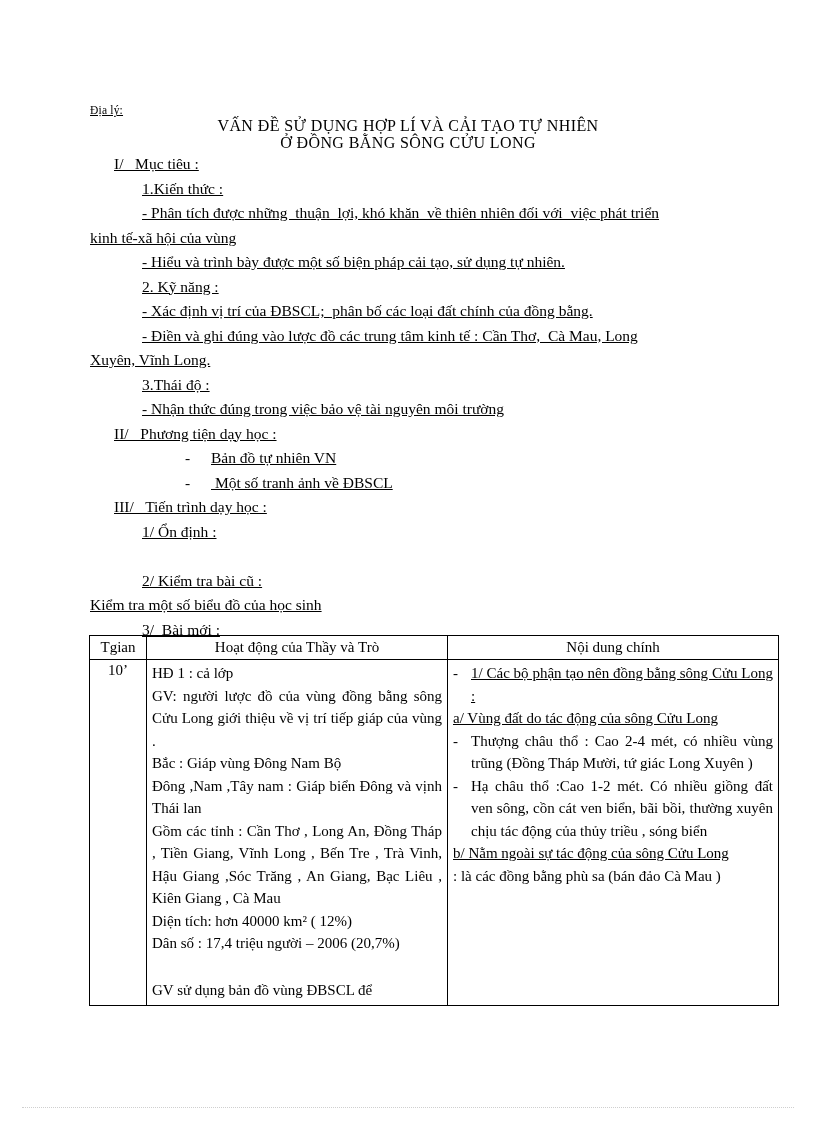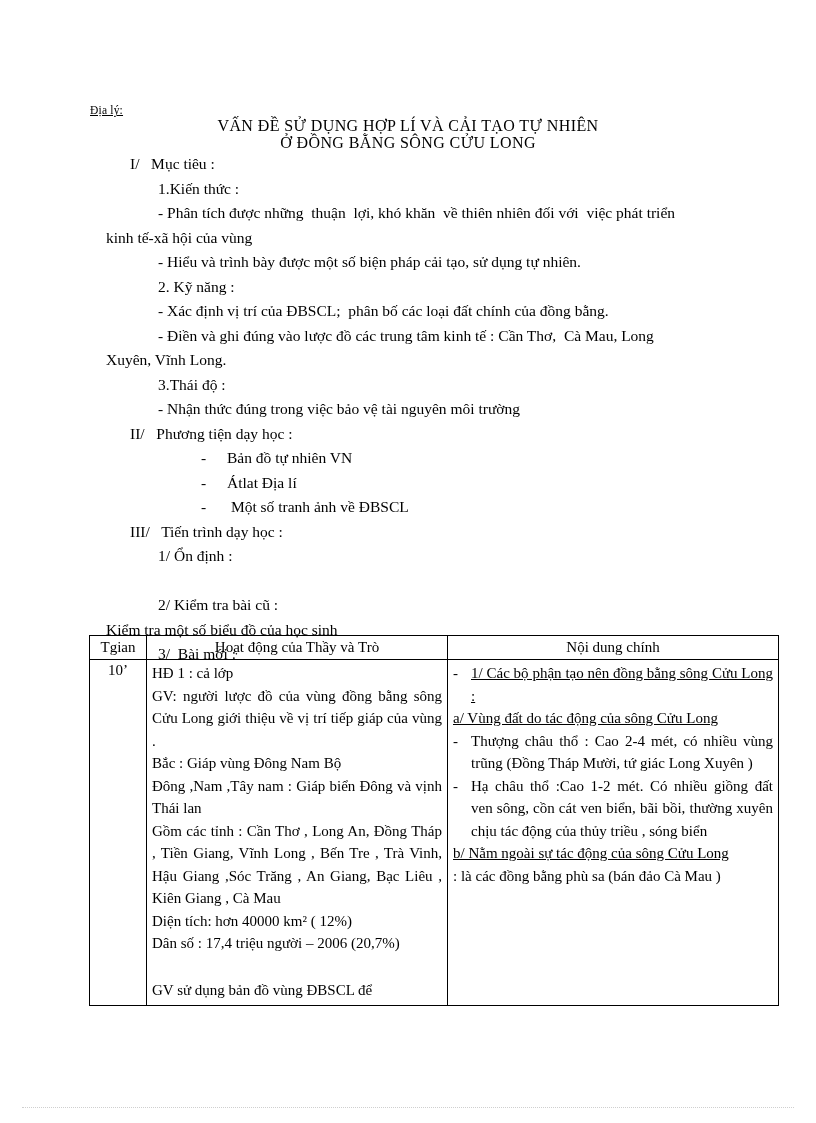--- a/index.html
+++ b/index.html
@@ -40,25 +40,26 @@
     text-align: center;
     font-size: 16px;
     line-height: 17px;
     letter-spacing: 0.4px;
     font-variant: small-caps;
   }
   .doc-title .t-line { display: block; }
 
   .body-block {
     position: absolute;
-    left: 106px;
+    left: 90px;
     top: 152px;
     width: 650px;
     font-size: 15.5px;
     line-height: 24.5px;
+    text-decoration: underline;
   }
 
   .ln { display: block; white-space: pre-wrap; }
   .indent-2 { padding-left: 52px; }
   .spacer-line { display: block; height: 24.5px; }
 
   .roman-row { display: block; padding-left: 24px; }
 
   .dashlist { display: block; padding-left: 95px; }
   .dashlist .d-item { display: block; }
@@ -150,21 +151,20 @@
     <span class="ln indent-2">2. Kỹ năng :</span>
     <span class="ln indent-2">- Xác định vị trí của ĐBSCL;  phân bố các loại đất chính của đồng bằng.</span>
     <span class="ln indent-2">- Điền và ghi đúng vào lược đồ các trung tâm kinh tế : Cần Thơ,  Cà Mau, Long</span>
     <span class="ln">Xuyên, Vĩnh Long.</span>
     <span class="ln indent-2">3.Thái độ :</span>
     <span class="ln indent-2">- Nhận thức đúng trong việc bảo vệ tài nguyên môi trường</span>
 
     <span class="ln roman-row">II/   Phương tiện dạy học :</span>
     <span class="dashlist">
       <span class="d-item"><span class="dash-mark">-</span><span>Bản đồ tự nhiên VN</span></span>
-      <span class="d-item"><span class="dash-mark">-</span><span>Átlat Địa lí</span></span>
       <span class="d-item"><span class="dash-mark">-</span><span> Một số tranh ảnh về ĐBSCL</span></span>
     </span>
 
     <span class="ln roman-row">III/   Tiến trình dạy học :</span>
     <span class="ln indent-2">1/ Ổn định :</span>
     <span class="spacer-line"></span>
     <span class="ln indent-2">2/ Kiểm tra bài cũ :</span>
     <span class="ln">Kiểm tra một số biểu đồ của học sinh</span>
     <span class="ln indent-2">3/  Bài mới :</span>
 

